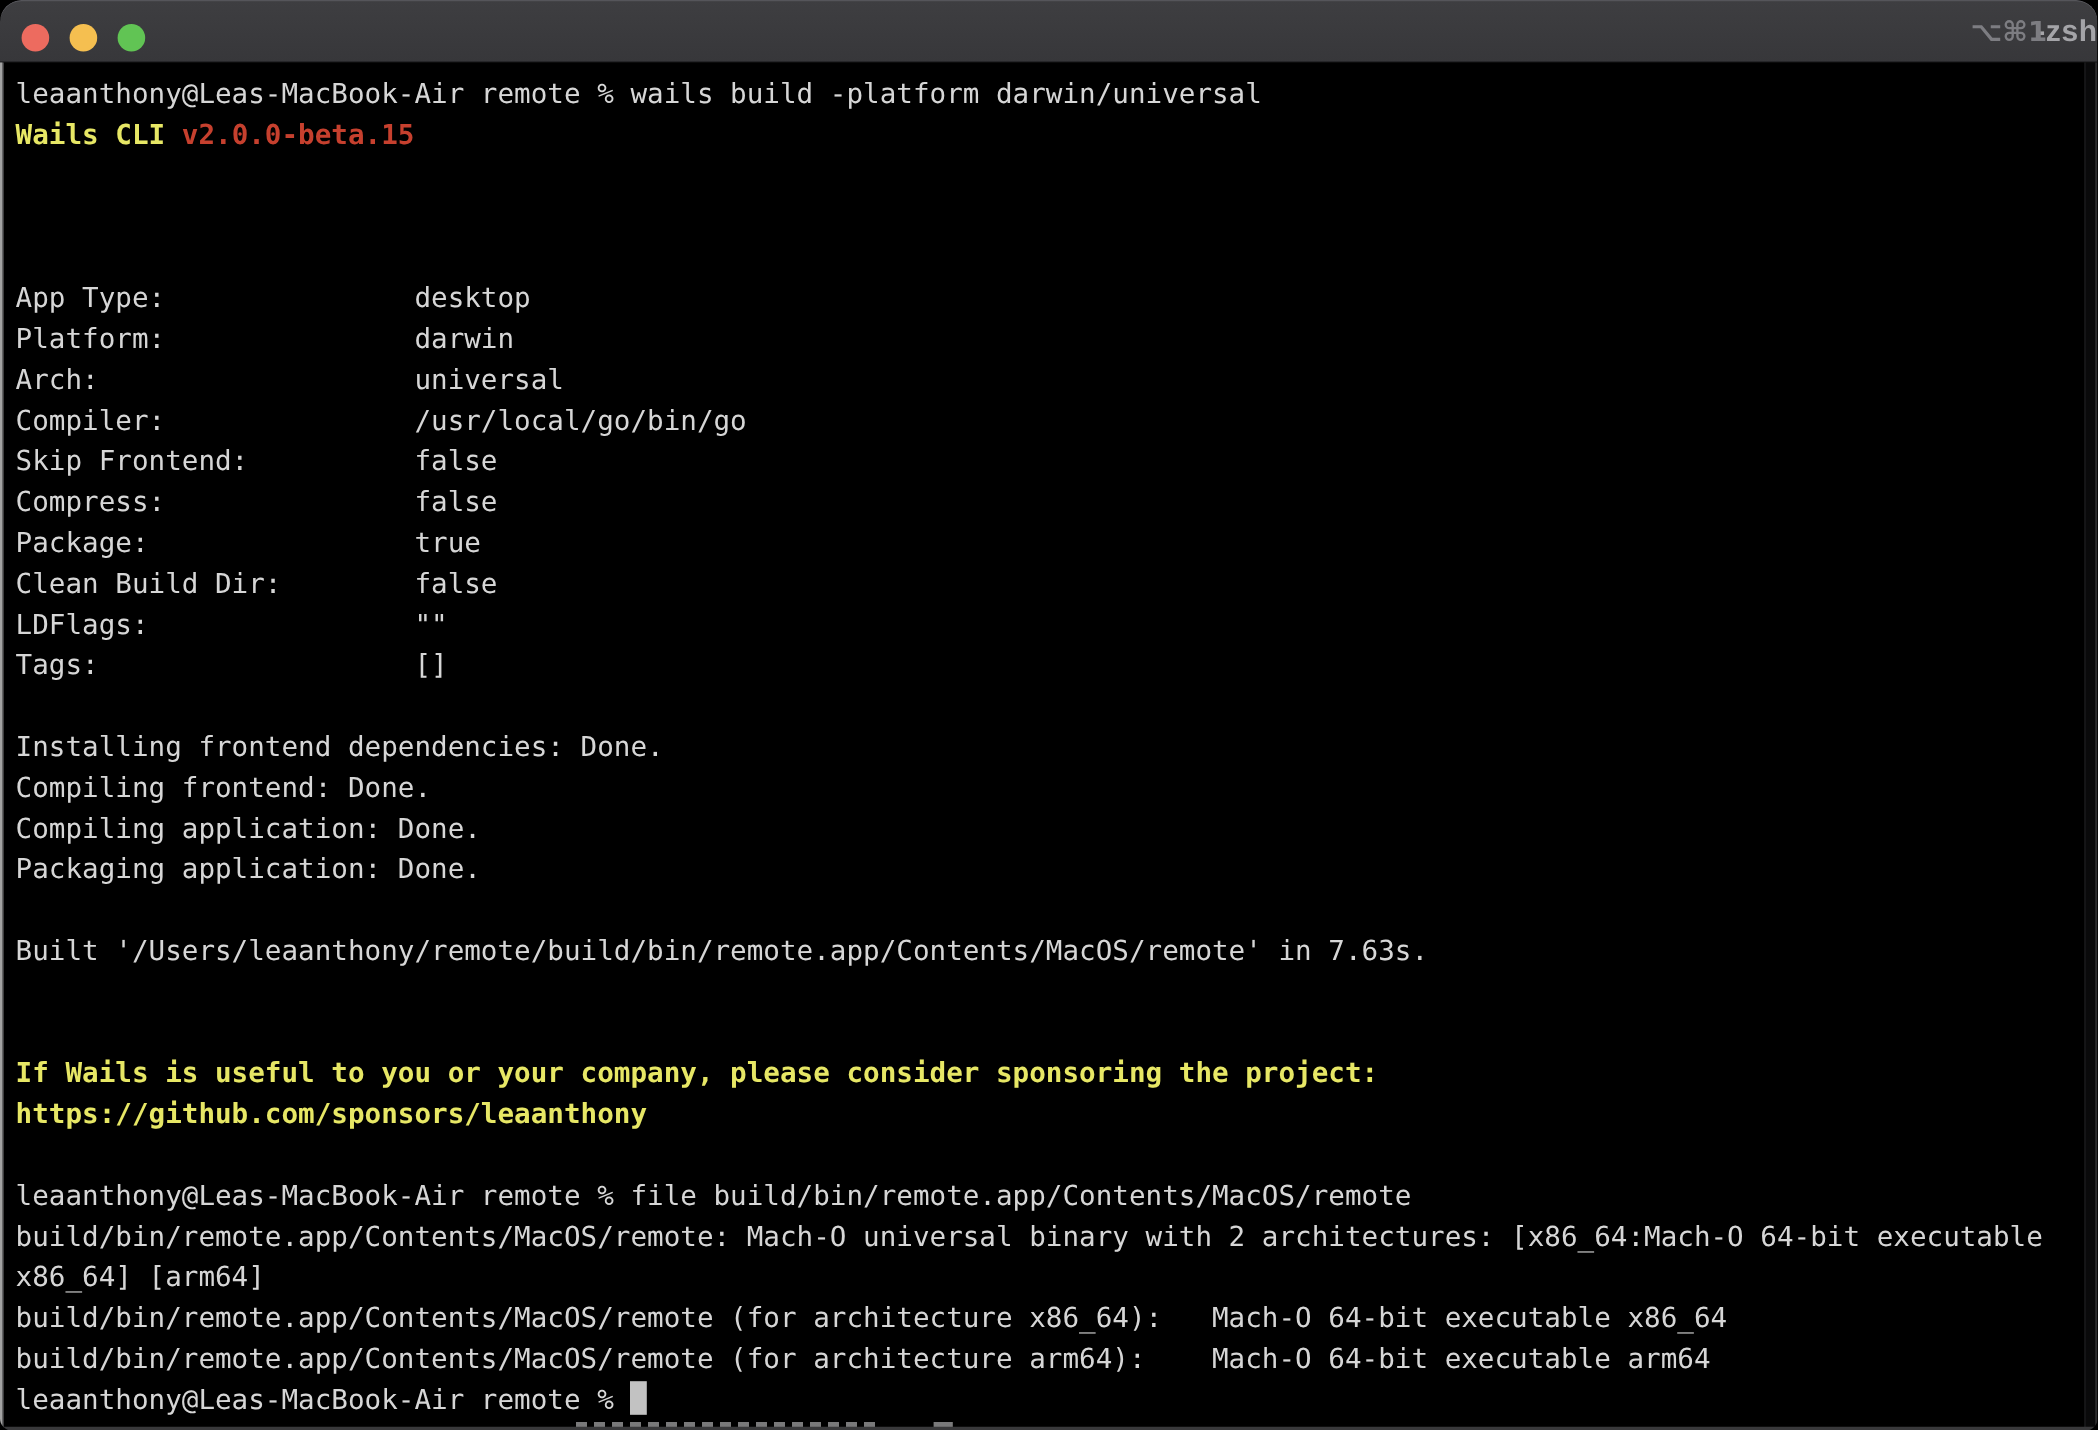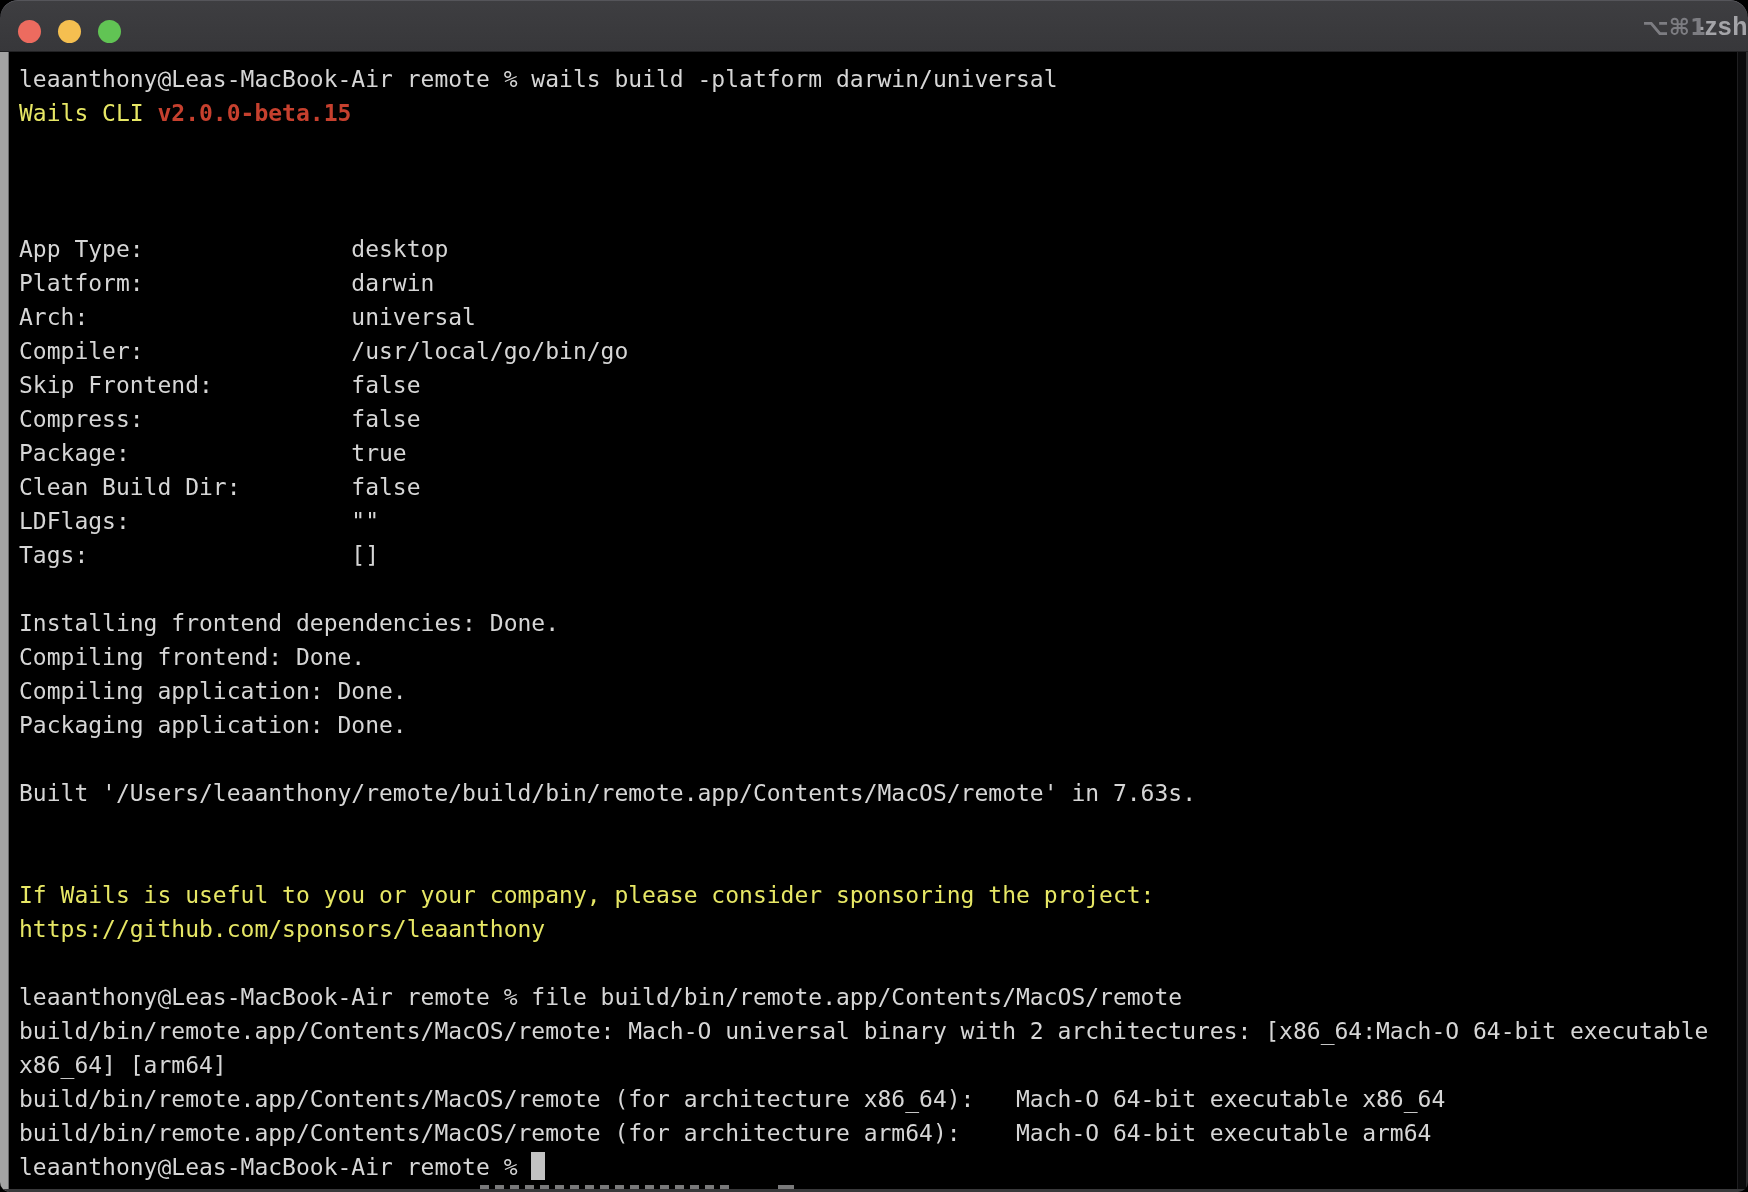--- a/index.html
+++ b/index.html
@@ -65,33 +65,33 @@
     font-weight: bold;
     font-size: 23px;
     color: #7d7d82;
   }
   
   .terminal {
     position: relative;
     height: 1140px;
     box-sizing: border-box;
     background: var(--bg, #000);
-    border-left: 8px solid #a3a3a3;
+    border-left: 2px solid #a3a3a3;
     border-right: 2px solid #2e2e30;
     box-shadow: inset 1px 0 0 #69696b;
     padding: 10px 0 0 11px;
     font-size: 23px;
     line-height: 34px;
     color: var(--fg, #d6d6d6);
     white-space: pre;
     overflow: hidden;
   }
   .trow { min-height: 34px; }
   .seg.default { color: var(--fg, #d6d6d6); }
-  .seg.yellow  { color: var(--yellow, #e7e765); }
+  .seg.yellow  { color: var(--yellow, #e7e765); font-weight: bold; }
   .seg.red     { color: var(--red, #c6402e); font-weight: bold; }
   .cursor {
     display: inline-block;
     width: 14px;
     height: 28px;
     background: var(--cursor, #c2c2c2);
     vertical-align: -5px;
   }
   
   .clipped-row {

